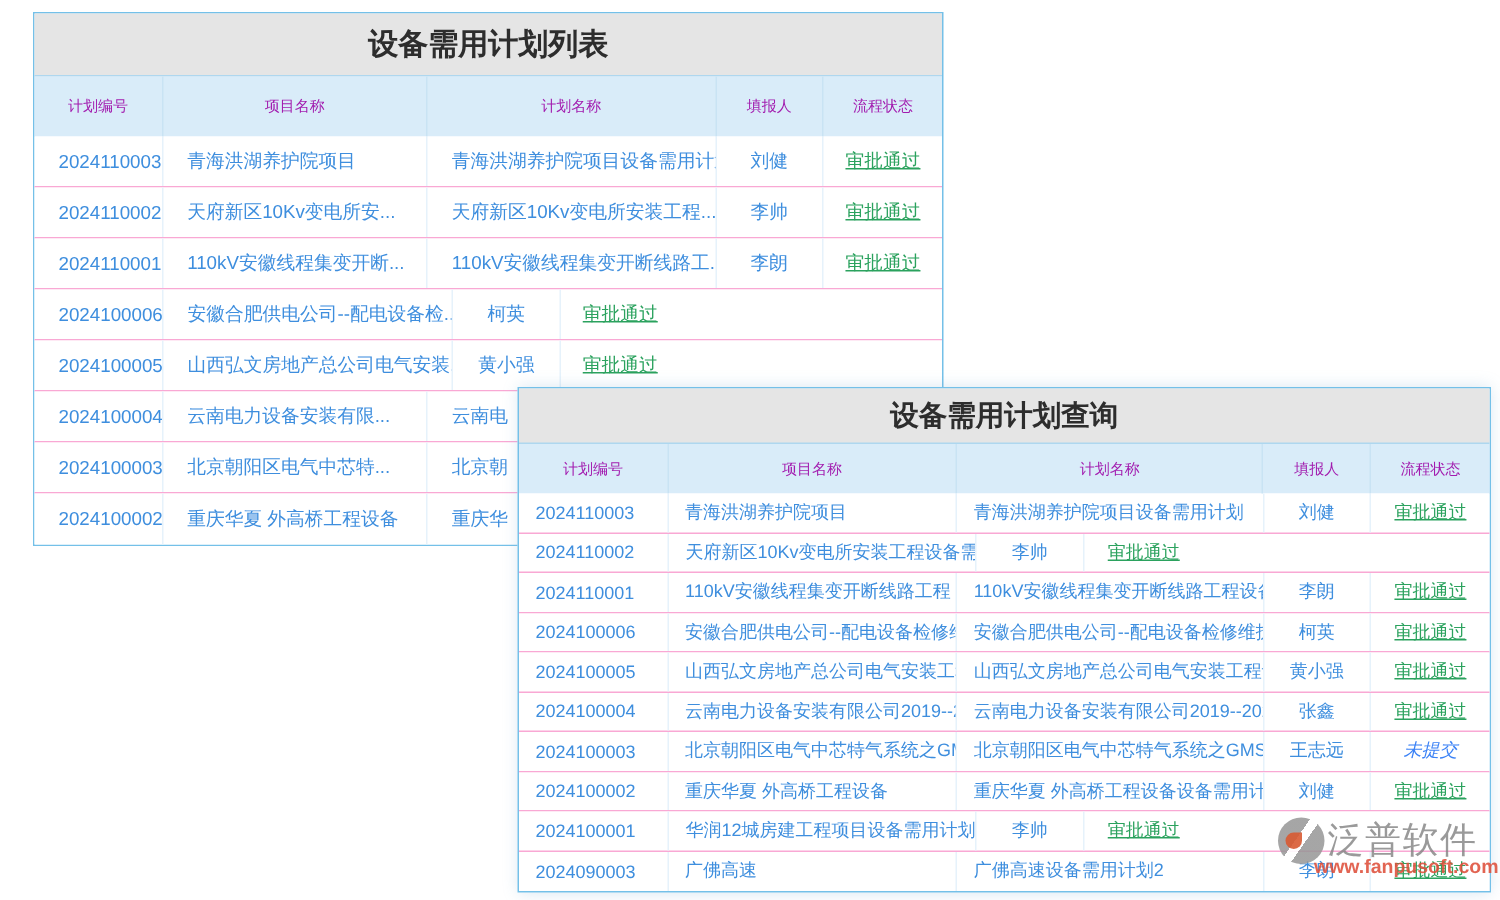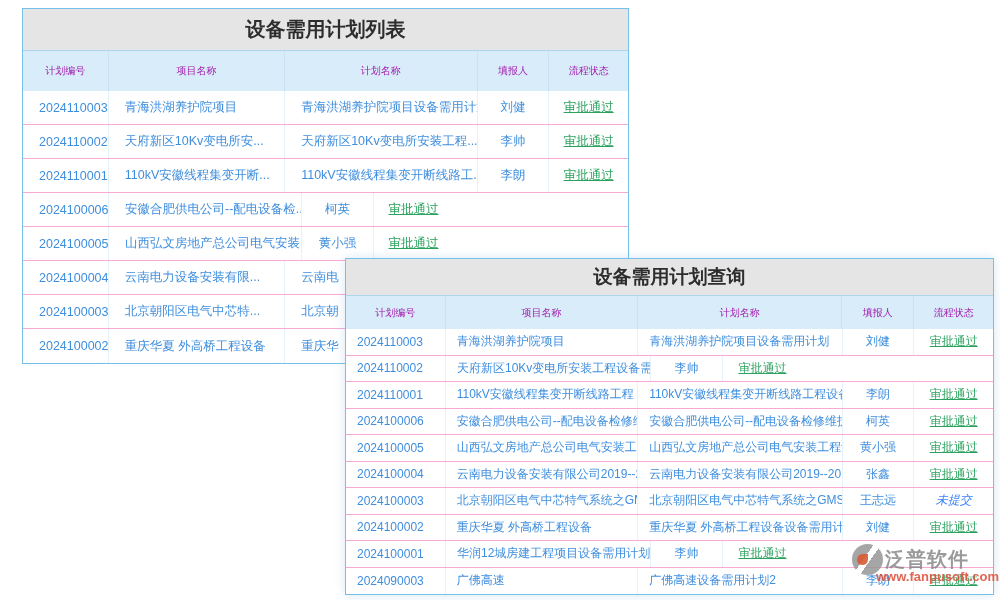--- a/index.html
+++ b/index.html
@@ -45,21 +45,21 @@
   .watermark { position:absolute; left:852px; top:544px; width:150px;
     z-index:30; pointer-events:none; }
   .wm-row { display:flex; align-items:center; }
   .wm-logo { width:31px; height:31px; border-radius:50%; position:relative;
     background:linear-gradient(125deg, rgba(150,150,150,.85) 0 42%,
       rgba(255,255,255,.9) 42% 56%, rgba(150,150,150,.85) 56% 100%);
     flex:0 0 31px; }
   .wm-logo::after { content:""; position:absolute; left:5px; top:10px;
     width:11px; height:11px; border-radius:50% 0 50% 50%;
     background:rgba(216,90,50,.9); }
-  .wm-brand { font-size:20px; font-weight:bold; letter-spacing:1px;
+  .wm-brand { font-size:24px; font-weight:normal; letter-spacing:1px;
     color:rgba(132,132,132,.82); margin-left:2px; white-space:nowrap; }
   .wm-url { font-size:13px; font-weight:bold; color:rgba(222,78,58,.88);
     margin-left:24px; margin-top:-6px; white-space:nowrap; }
 </style>
 </head>
 <body>
 
 <div class="panel t1" style="left:22px; top:8px; width:607px; z-index:10;">
   <div class="ptitle">设备需用计划列表</div>
   <div class="thead">

